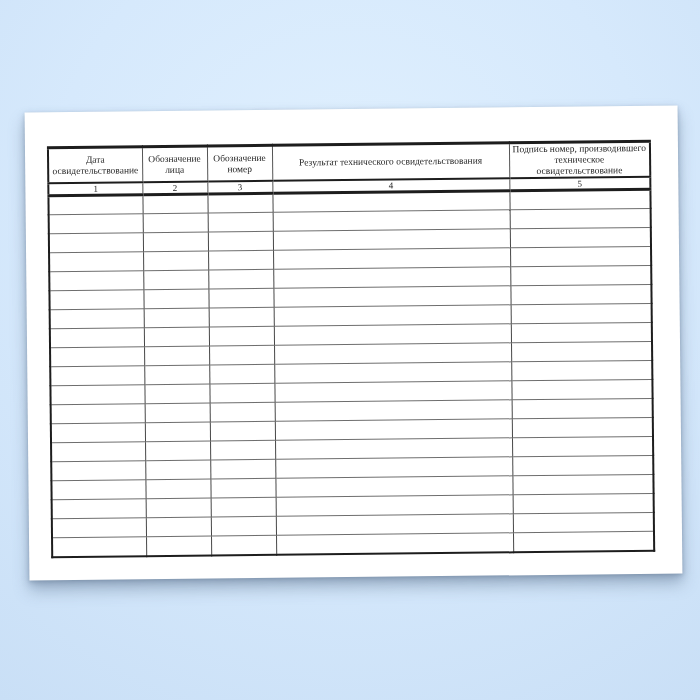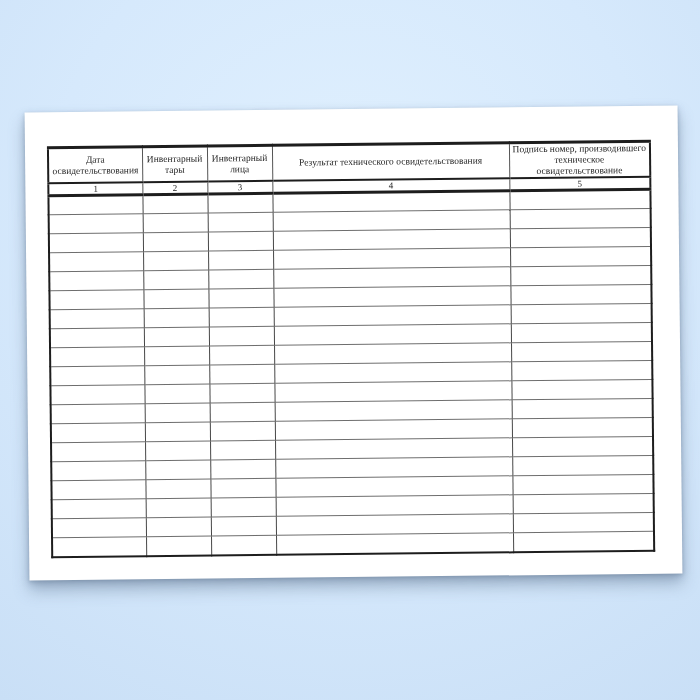--- a/index.html
+++ b/index.html
@@ -85,23 +85,23 @@
     <table class="form-table">
       <colgroup>
         <col class="c1">
           <col class="c2">
           <col class="c3">
           <col class="c4">
           <col class="c5">
       </colgroup>
       <thead>
         <tr class="title-row">
-          <th>Дата освидетельствования</th>
-          <th>Инвентарный тары</th>
-          <th>Инвентарный лица</th>
+          <th>Дата освидетельствование</th>
+          <th>Обозначение лица</th>
+          <th>Обозначение номер</th>
           <th>Результат технического освидетельствования</th>
           <th>Подпись номер, производившего техническое освидетельствование</th>
         </tr>
         <tr class="num-row">
           <th>1</th>
           <th>2</th>
           <th>3</th>
           <th>4</th>
           <th>5</th>
         </tr>

